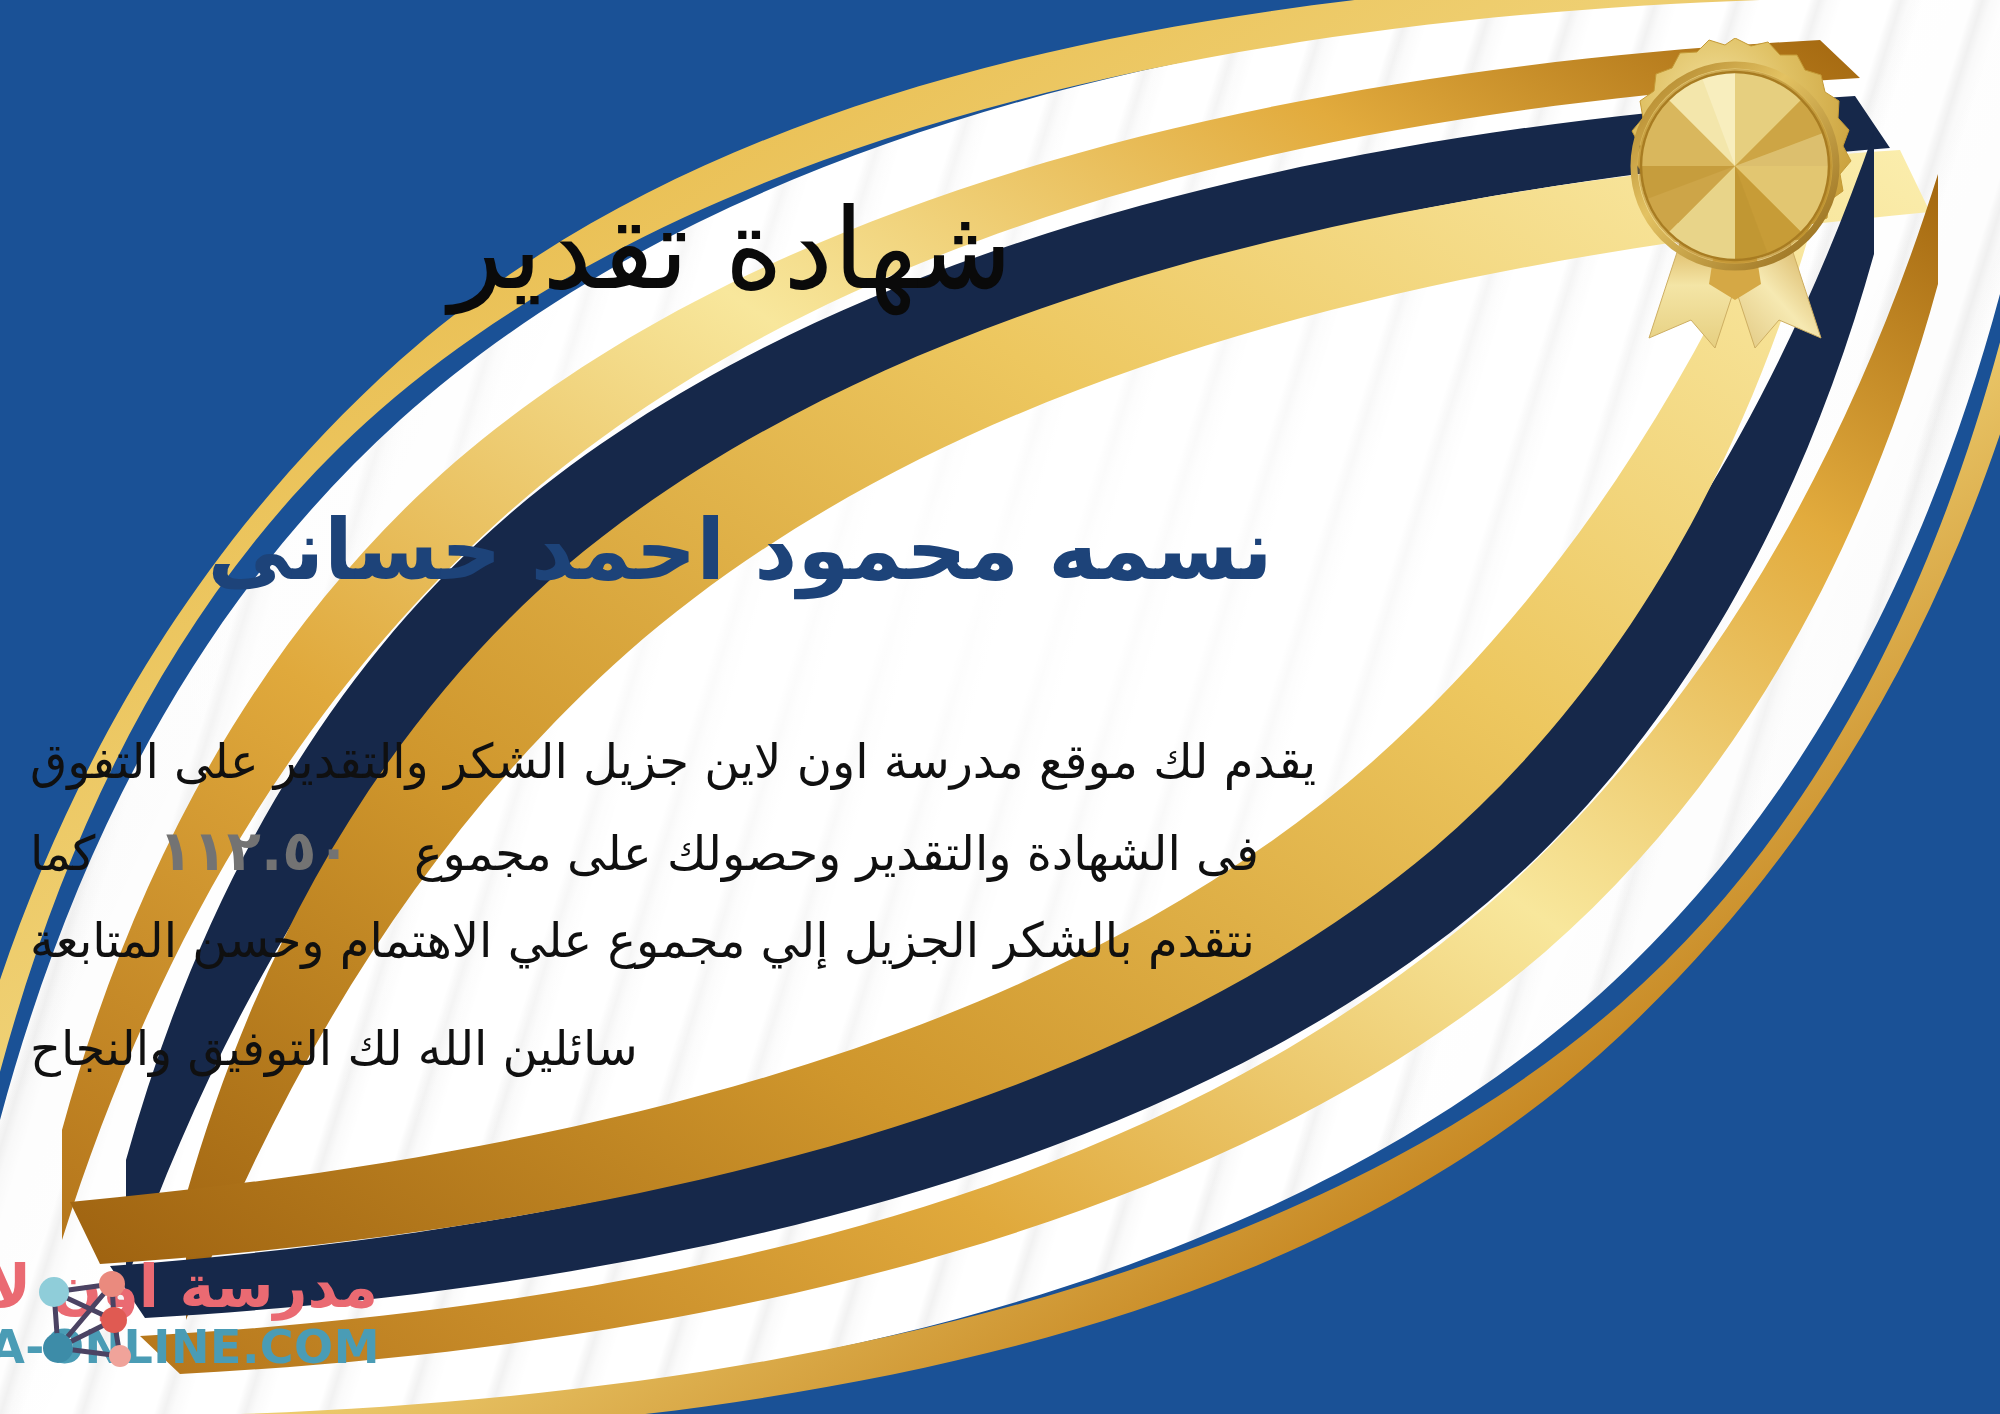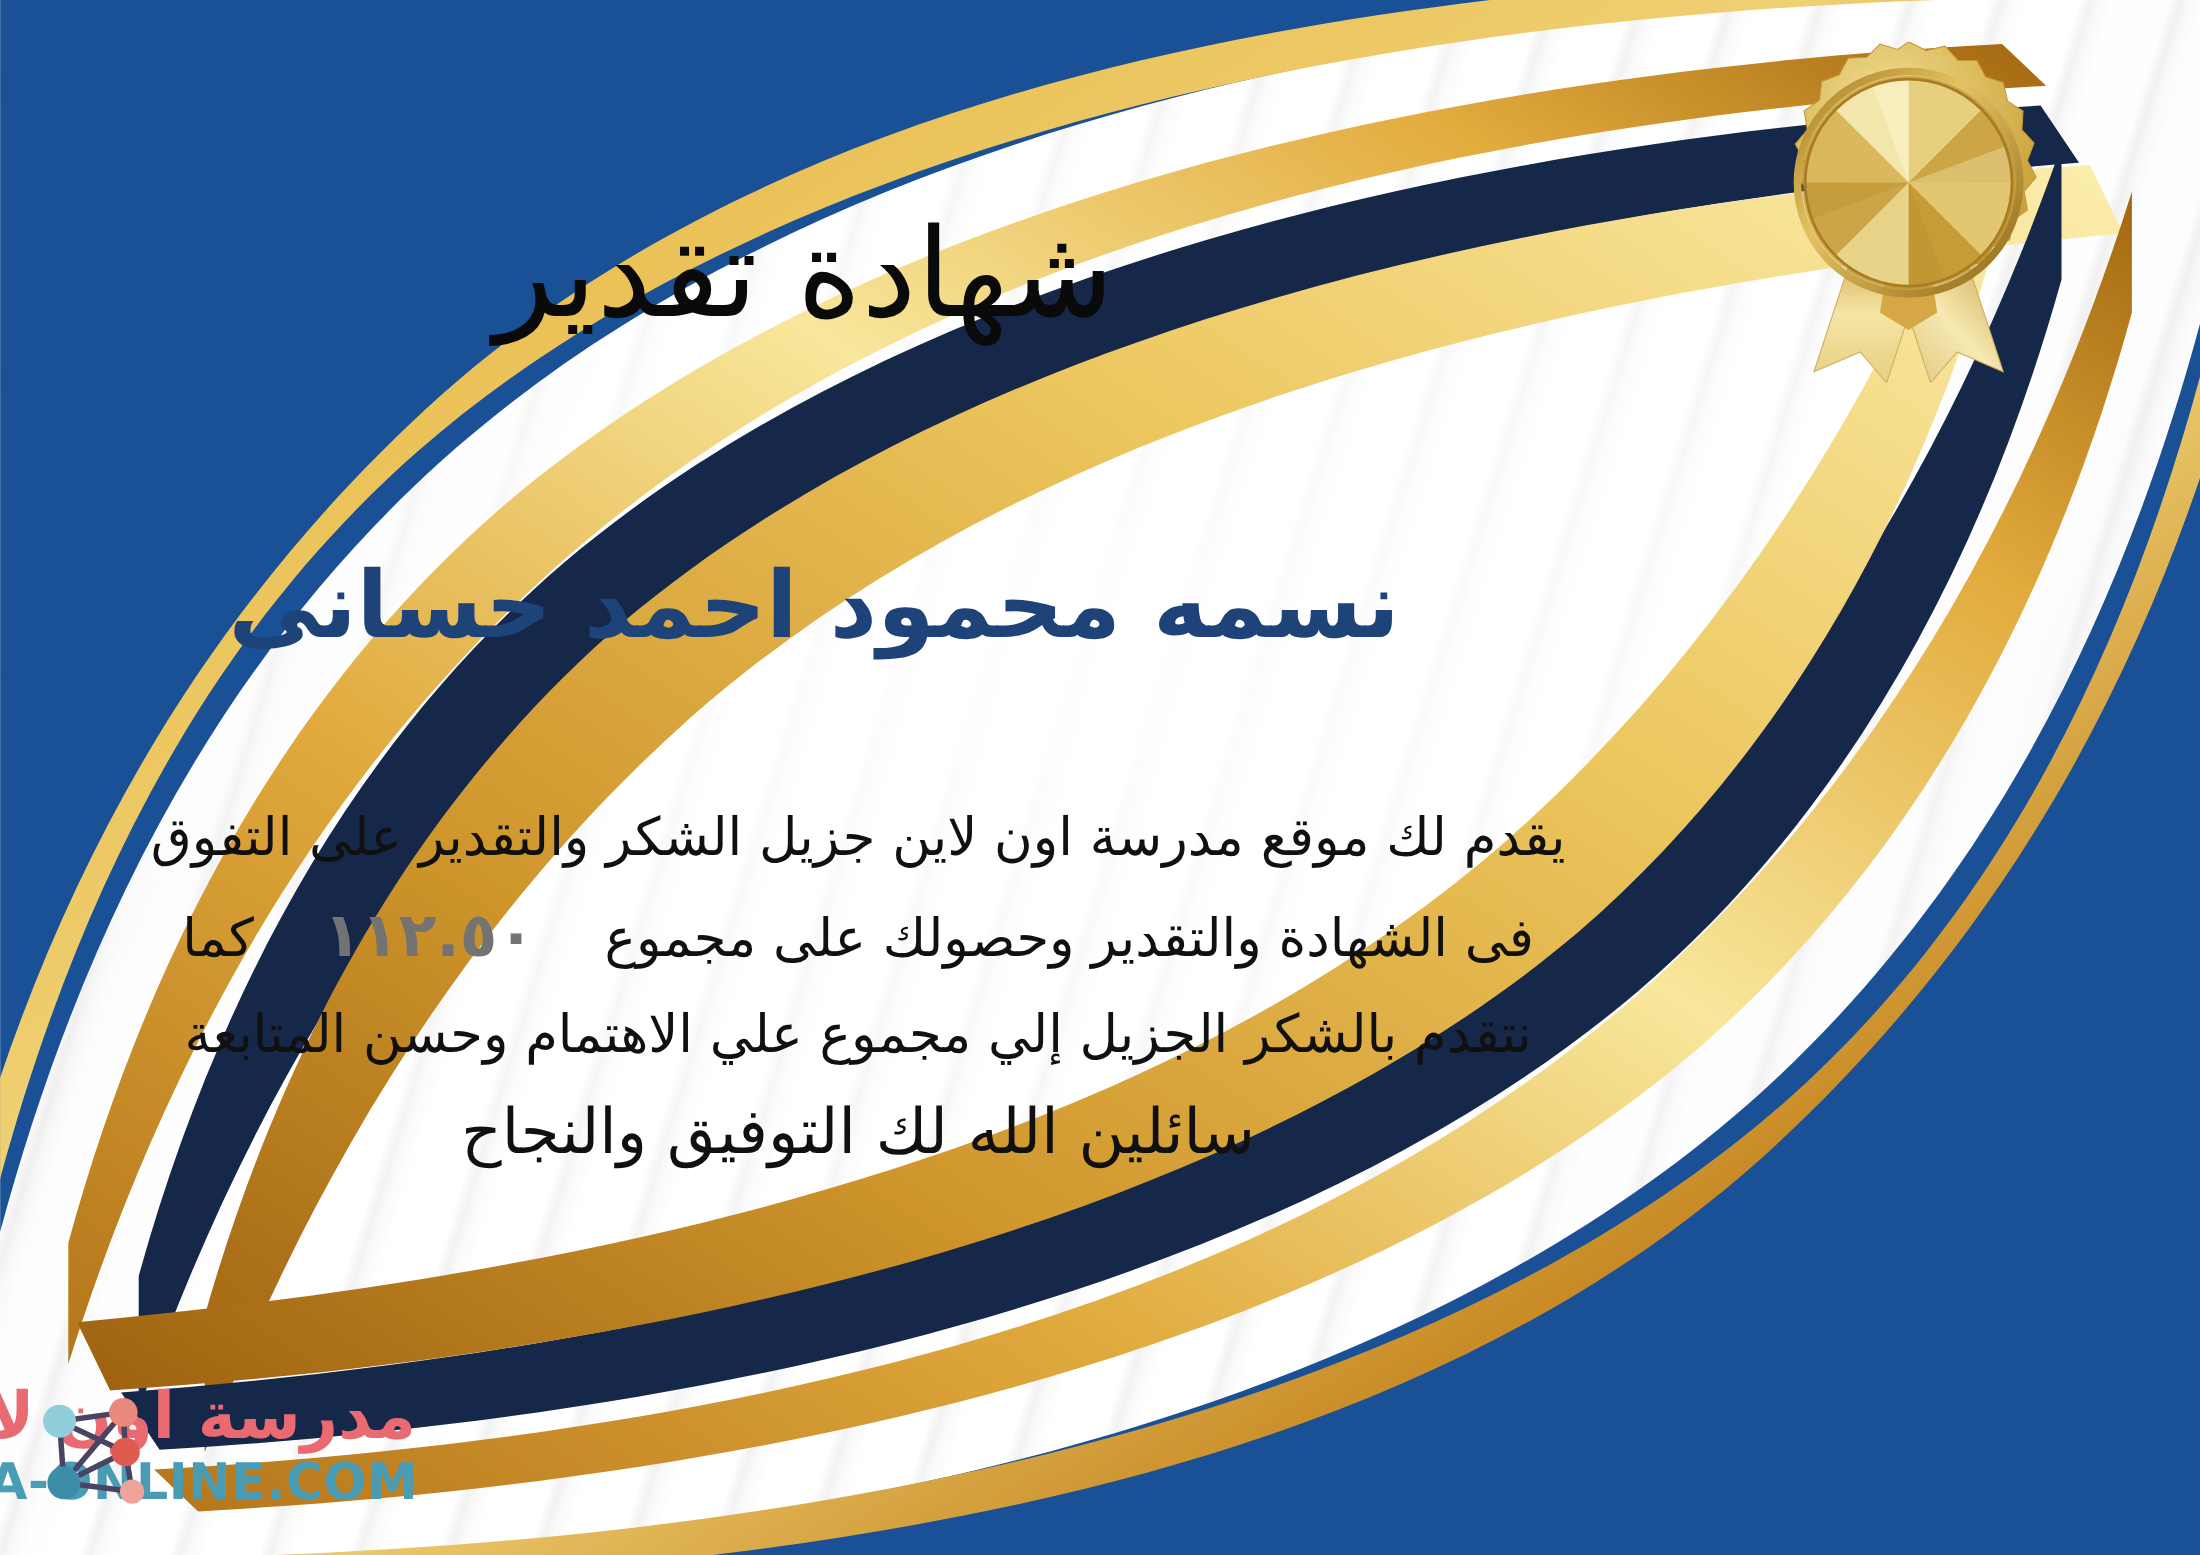--- a/index.html
+++ b/index.html
@@ -87,44 +87,44 @@
     direction: rtl;
     white-space: nowrap;
   }
 
   .body-block {
     position: absolute;
     top: 720px;
     left: 30px;
     width: 1500px;
     direction: rtl;
-    text-align: center;
+    text-align: left;
   }
   .body-line {
     font-size: 48px;
     line-height: 1.72;
     color: #101010;
     font-weight: 400;
     white-space: nowrap;
   }
   .body-line .grade {
     color: #737373;
     font-weight: 700;
     font-size: 56px;
     padding: 0 48px;
     letter-spacing: 1px;
   }
   .closing-line {
     position: absolute;
-    top: 996px;
+    top: 1020px;
     left: 30px;
     width: 1500px;
-    text-align: center;
-    direction: rtl;
-    font-size: 57px;
+    text-align: left;
+    direction: rtl;
+    font-size: 48px;
     color: #101010;
     white-space: nowrap;
   }
 
   
   .medal {
     position: absolute;
     top: 38px;
     left: 1603px;
     width: 264px;

